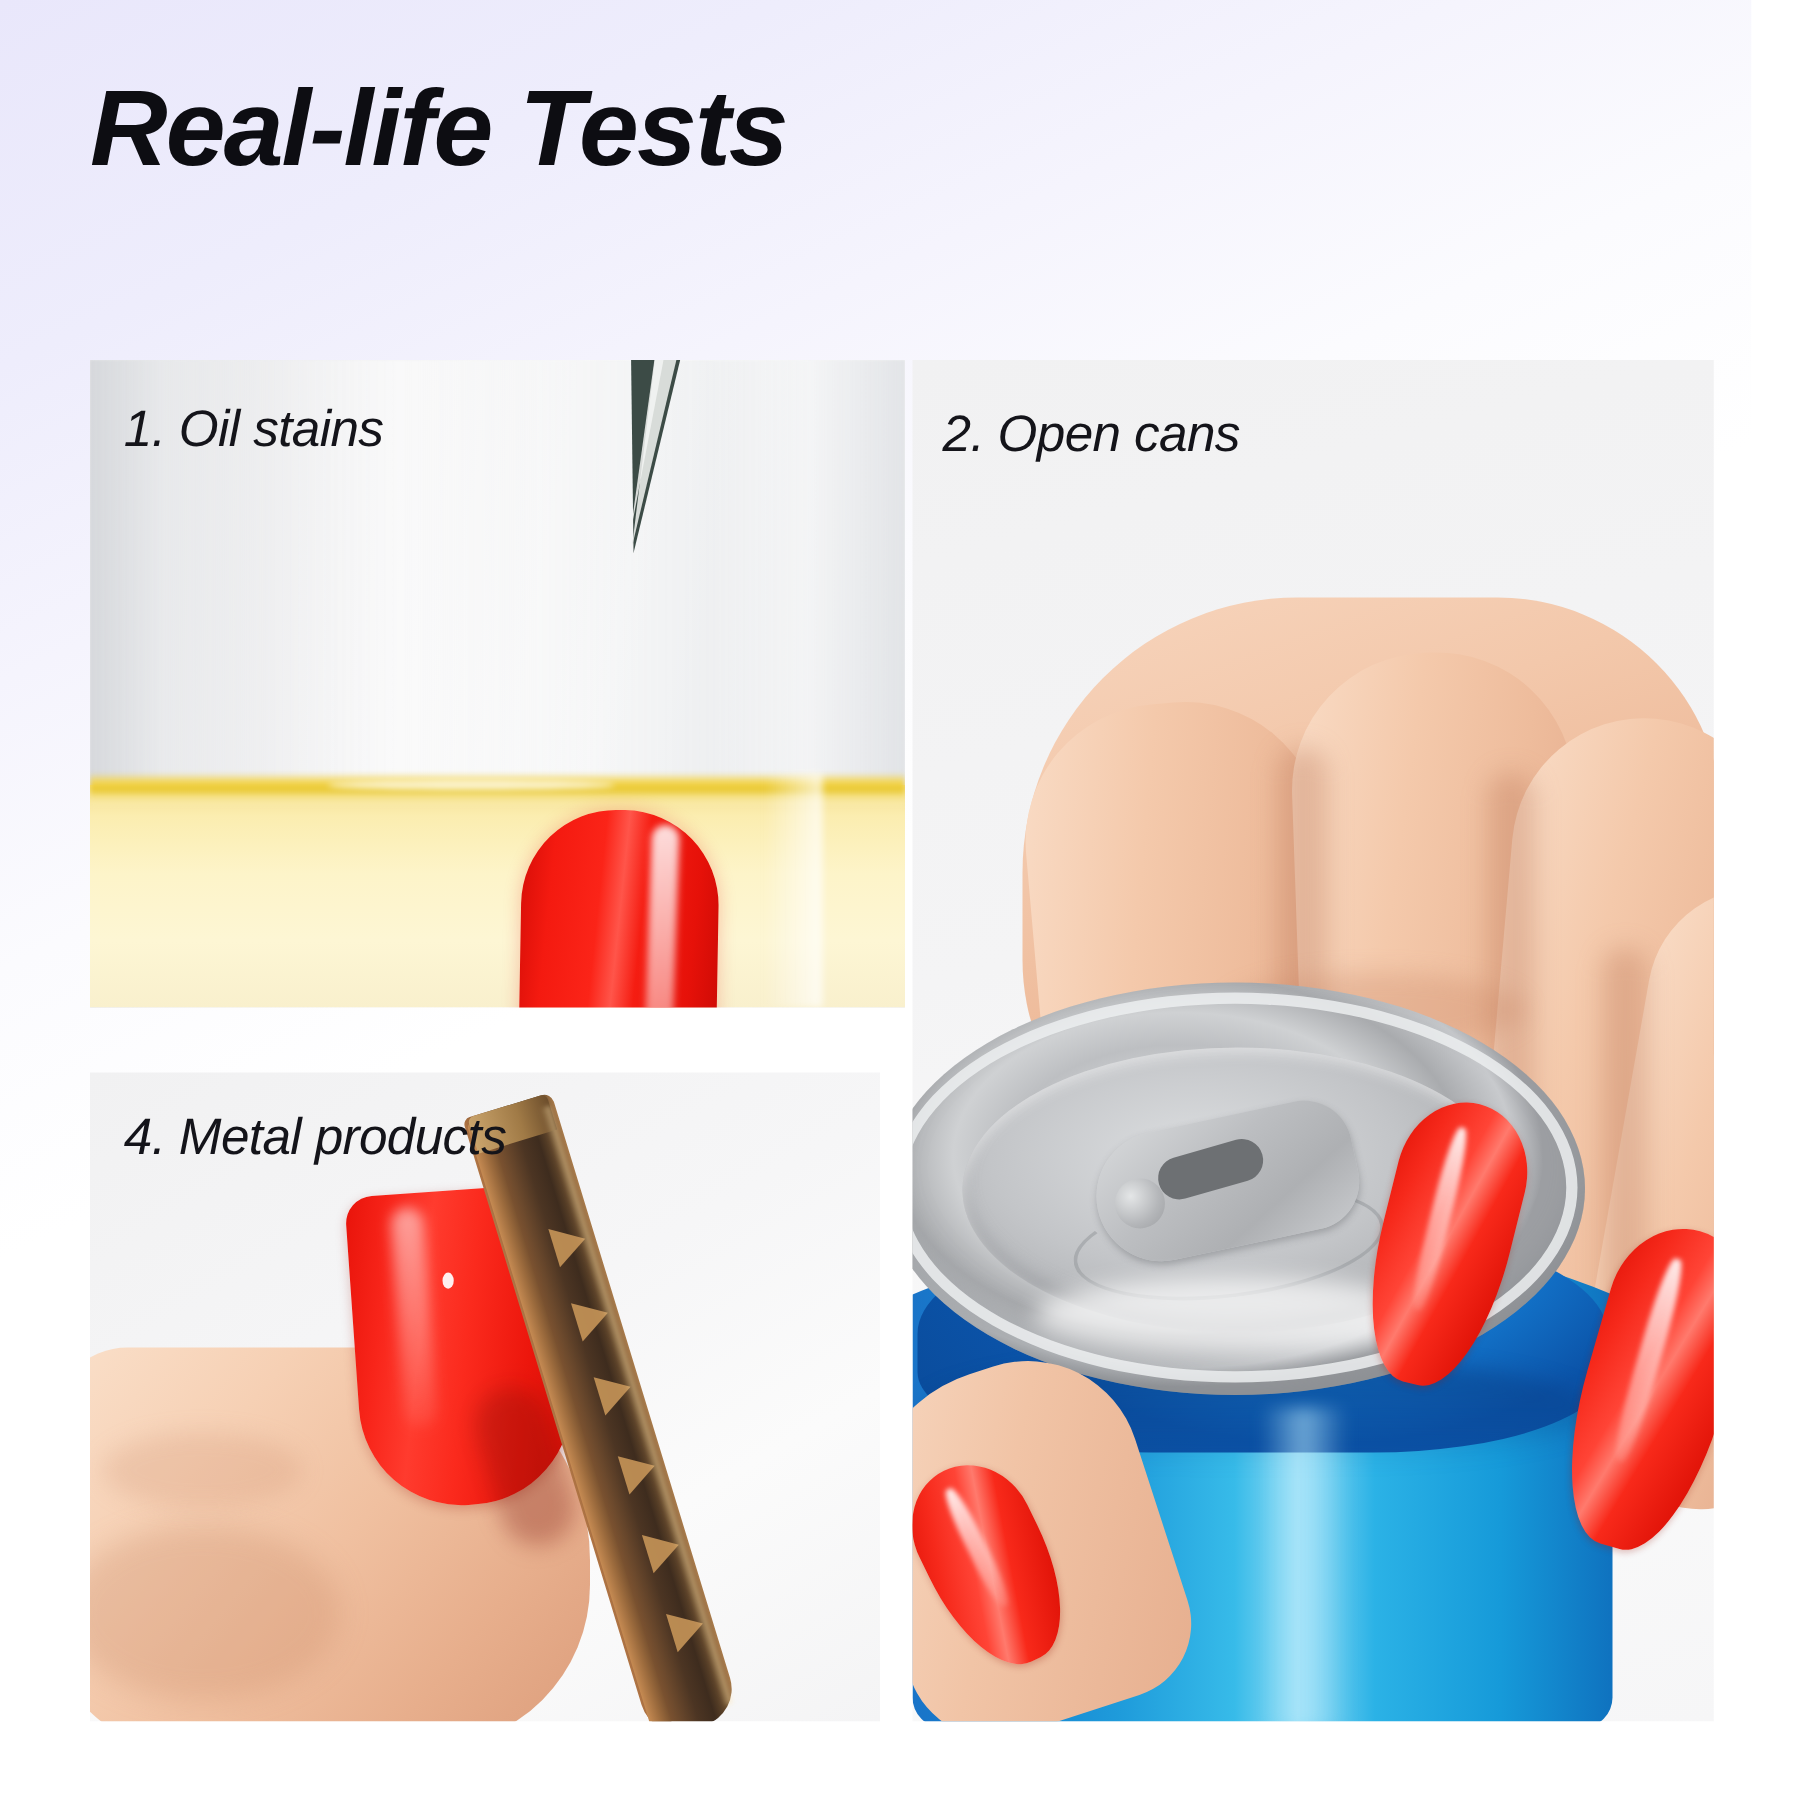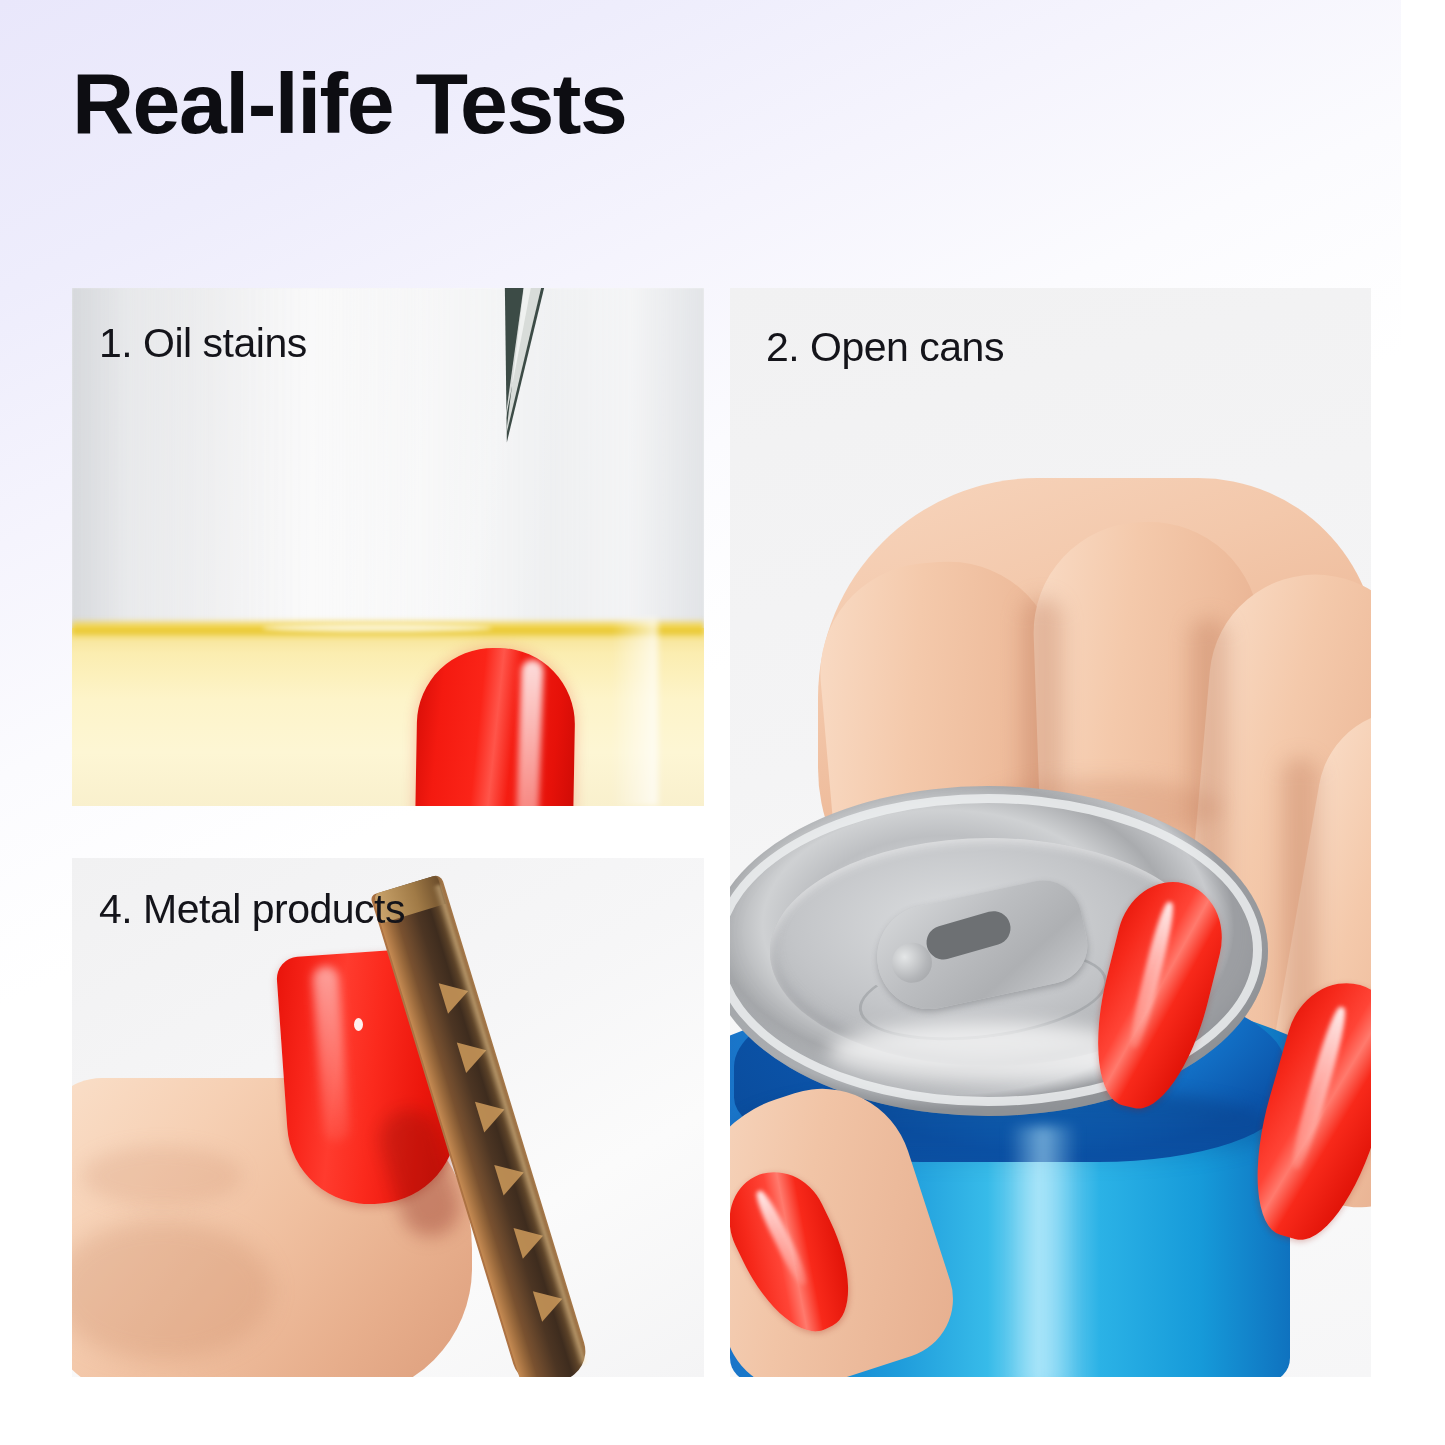--- a/index.html
+++ b/index.html
@@ -20,20 +20,21 @@
     height: 1445px;
     background:
       linear-gradient(155deg,
         #e9e7fb 0%,
         #eeedfc 14%,
         #f5f4fd 26%,
         #fbfbfe 37%,
         #ffffff 48%,
         #ffffff 100%);
     overflow: hidden;
+    font-style: italic;
   }
 
   
   .header {
     position: absolute;
     left: 72px;
     top: 60px;
     width: 1300px;
   }
   .title {
@@ -71,20 +72,21 @@
     white-space: nowrap;
   }
 
   
   #panel-oil {
     left: 72px;
     top: 288px;
     width: 632px;
     height: 518px;
     background: linear-gradient(100deg, #e7e8ea 0%, #f2f2f3 35%, #fbfbfb 62%, #eeeff0 100%);
+    padding-left: 20px;
   }
   #panel-oil .panel-label { left: 27px; top: 32px; }
 
   .vial-glass {
     position: absolute;
     left: 0; top: 0;
     width: 100%; height: 100%;
     background:
       linear-gradient(90deg,
         rgba(200,203,208,0.55) 0%,
@@ -212,21 +214,21 @@
   }
 
   
   #panel-can {
     left: 730px;
     top: 288px;
     width: 641px;
     height: 1089px;
     background: linear-gradient(165deg, #f1f1f2 0%, #f4f4f5 40%, #fafafa 75%, #f6f6f7 100%);
   }
-  #panel-can .panel-label { left: 36px; top: 36px; }
+  #panel-can .panel-label { left: 24px; top: 36px; }
 
   .hand {
     position: absolute;
     left: 40px;
     top: 190px;
     width: 620px;
     height: 760px;
   }
   .knuckle-mass {
     position: absolute;

